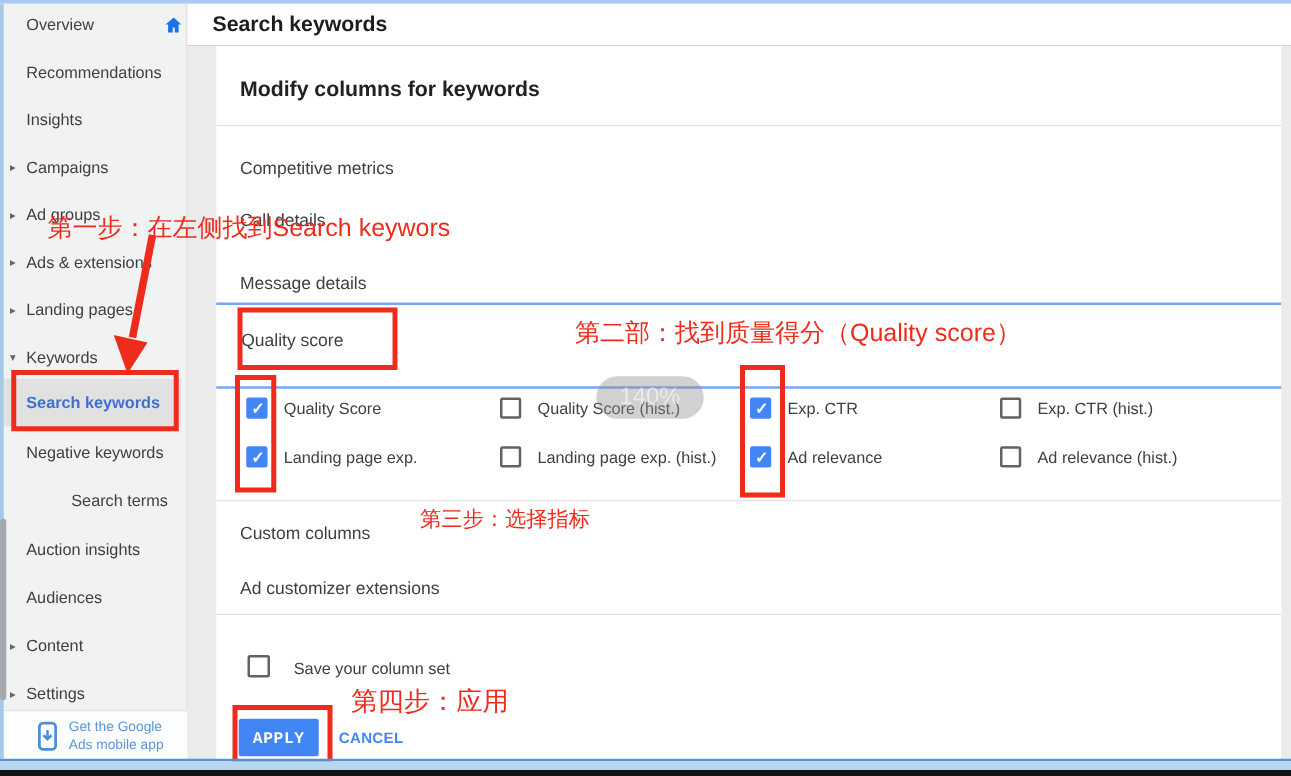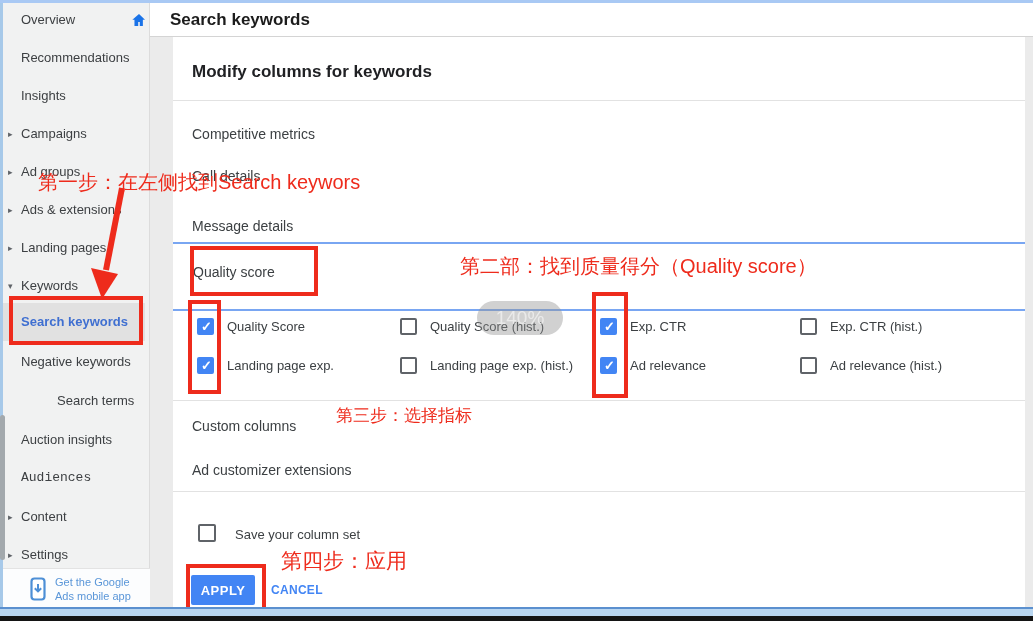--- a/index.html
+++ b/index.html
@@ -44,21 +44,21 @@
 
   
   .cb { position:absolute; width:17px; height:17px; border:2px solid #5f6368; border-radius:2px; background:#fff; cursor:pointer; }
   .cb.checked { background:#4285f4; border-color:#4285f4; }
   .cb.checked::after { content:"\2713"; position:absolute; left:2px; top:-1px; color:#fff; font-size:13px; font-weight:bold; }
   .cb-label { position:absolute; font-size:13px; color:#3c4043; line-height:17px; white-space:nowrap; }
 
   
   .apply-btn { left:191px; top:575px; width:64px; height:30px; background:#4285f4; color:#fff;
     border:none; border-radius:2px; font-size:13px; font-weight:bold; letter-spacing:.5px;
-    font-family:Liberation Sans, sans-serif; cursor:pointer; }
+    font-family:Liberation Mono, monospace; cursor:pointer; }
   .cancel-btn { left:271px; top:583px; font-size:12px; font-weight:bold; color:#4285f4;
     letter-spacing:.3px; cursor:pointer; background:none; border:none; font-family:"Liberation Sans", sans-serif; }
 
   
   .annot { color:#ee2b1c; font-size:20px; white-space:nowrap; font-weight:normal; }
   .redbox { border:4px solid #ee2b1c; background:transparent; }
 
   
   .oval { left:477px; top:301px; width:86px; height:34px; border-radius:17px;
     background:rgba(145,145,145,0.42); color:rgba(255,255,255,0.55);
@@ -86,21 +86,21 @@
     <div class="side-item" style="top:78px;"><span>Insights</span></div>
     <div class="side-item expandable" style="top:116px;"><span>Campaigns</span></div>
     <div class="side-item expandable" style="top:154px;"><span>Ad groups</span></div>
     <div class="side-item expandable" style="top:192px;"><span>Ads &amp; extensions</span></div>
     <div class="side-item expandable" style="top:230px;"><span>Landing pages</span></div>
     <div class="side-item expanded" style="top:268px;"><span>Keywords</span></div>
     <div class="side-item selected" style="top:300px;"><span>Search keywords</span></div>
     <div class="side-item" style="top:344px;"><span>Negative keywords</span></div>
     <div class="side-item" style="top:383px;margin-left:36px;"><span>Search terms</span></div>
     <div class="side-item" style="top:422px;"><span>Auction insights</span></div>
-    <div class="side-item" style="top:460px;font-family:Liberation Mono, monospace;"><span>Audiences</span></div>
+    <div class="side-item" style="top:460px;"><span>Audiences</span></div>
     <div class="side-item expandable" style="top:499px;"><span>Content</span></div>
     <div class="side-item expandable" style="top:537px;"><span>Settings</span></div>
 
     <div class="abs promo">
       <span class="abs" style="left:27px; top:8px;">
         <svg width="16" height="24" viewBox="0 0 16 24">
           <rect x="1.5" y="1.5" width="13" height="21" rx="3" fill="#fff" stroke="#4d8fd6" stroke-width="2.2"></rect>
           <path d="M8 7v7M4.8 11.2L8 14.4l3.2-3.2" fill="none" stroke="#4d8fd6" stroke-width="2"></path>
         </svg>
       </span>

